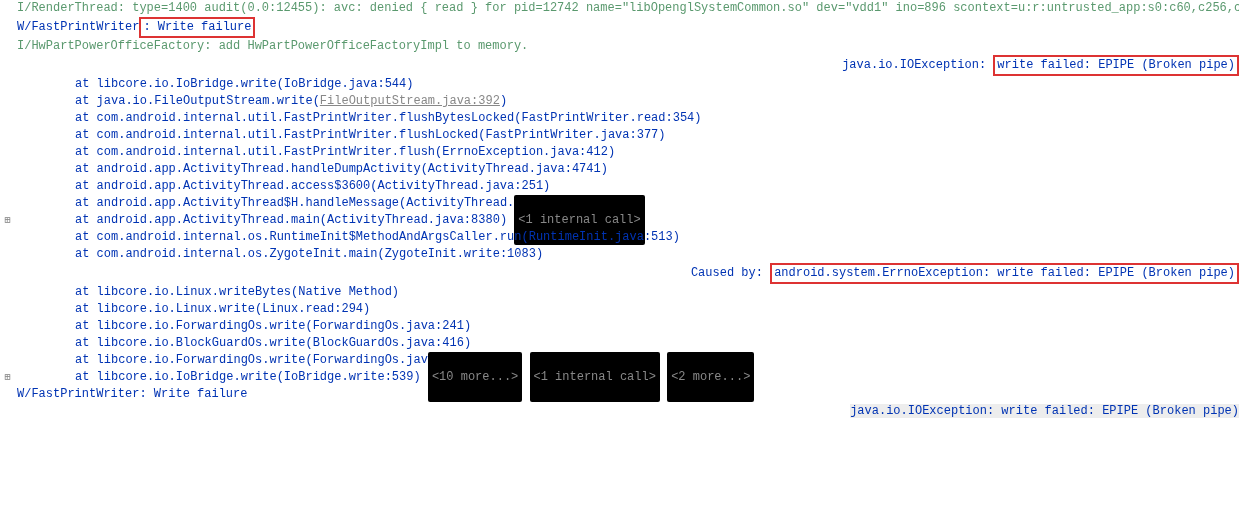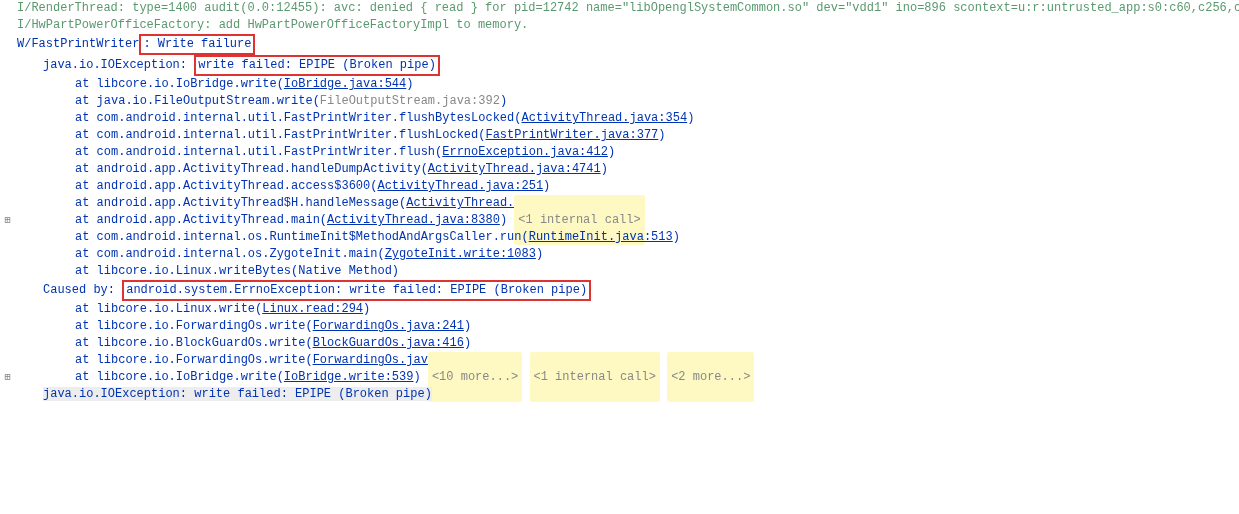--- a/index.html
+++ b/index.html
@@ -23,71 +23,71 @@
       color: #808080;
       font-size: 10px;
       cursor: pointer;
     }
     .content {
       flex: 1;
       padding-left: 2px;
     }
     .level-i { color: #5A996E; }
     .level-w { color: #0033B3; }
-    .indent-1 { padding-left: 28px; }
+    .indent-1 { padding-left: 28px; text-align: right; }
     .indent-2 { padding-left: 60px; }
-    .link { color: #0033B3; text-decoration: underline; cursor: pointer; }
+    .link { color: #0033B3; cursor: pointer; }
     .highlight-box {
       border: 2px solid #dd3333;
       padding: 0 2px;
       display: inline-block;
     }
     .badge {
-      background: #fef9c3;
+      background: #000000;
       color: #888888;
       padding: 18px 4px;
       border-radius: 2px;
       cursor: pointer;
       margin-top: 12px;
     }
     .sel {
       background: #ededed;
     }
   </style>
 </head>
 <body>
 
 <div id="log-container">
     <div class="log-line">
       <div class="gutter"></div>
       <div class="content level-i indent-0"><span>I/RenderThread: type=1400 audit(0.0:12455): avc: denied { read } for pid=12742 name="libOpenglSystemCommon.so" dev="vdd1" ino=896 scontext=u:r:untrusted_app:s0:c60,c256,c512,c</span></div>
     </div>
     <div class="log-line">
       <div class="gutter"></div>
-      <div class="content level-i indent-0"><span>I/HwPartPowerOfficeFactory: add HwPartPowerOfficeFactoryImpl to memory.</span></div>
+      <div class="content level-w indent-0"><span>W/FastPrintWriter<span class="highlight-box">: Write failure</span></span></div>
     </div>
     <div class="log-line">
       <div class="gutter"></div>
-      <div class="content level-w indent-0"><span>W/FastPrintWriter<span class="highlight-box">: Write failure</span></span></div>
+      <div class="content level-i indent-0"><span>I/HwPartPowerOfficeFactory: add HwPartPowerOfficeFactoryImpl to memory.</span></div>
     </div>
     <div class="log-line">
       <div class="gutter"></div>
       <div class="content level-w indent-1"><span>java.io.IOException: <span class="highlight-box">write failed: EPIPE (Broken pipe)</span></span></div>
     </div>
     <div class="log-line">
       <div class="gutter"></div>
       <div class="content level-w indent-2"><span>at libcore.io.IoBridge.write(<span class="link">IoBridge.java:544</span>)</span></div>
     </div>
     <div class="log-line">
       <div class="gutter"></div>
-      <div class="content level-w indent-2"><span>at java.io.FileOutputStream.write(<span style="color: rgb(136, 136, 136); ">FileOutputStream.java:392</span>)</span></div>
+      <div class="content level-w indent-2"><span>at java.io.FileOutputStream.write(<span style="color: rgb(136, 136, 136); text-decoration: underline;">FileOutputStream.java:392</span>)</span></div>
     </div>
     <div class="log-line">
       <div class="gutter"></div>
-      <div class="content level-w indent-2"><span>at com.android.internal.util.FastPrintWriter.flushBytesLocked(<span class="link">ActivityThread.java:354</span>)</span></div>
+      <div class="content level-w indent-2"><span>at com.android.internal.util.FastPrintWriter.flushBytesLocked(<span class="link">FastPrintWriter.read:354</span>)</span></div>
     </div>
     <div class="log-line">
       <div class="gutter"></div>
       <div class="content level-w indent-2"><span>at com.android.internal.util.FastPrintWriter.flushLocked(<span class="link">FastPrintWriter.java:377</span>)</span></div>
     </div>
     <div class="log-line">
       <div class="gutter"></div>
       <div class="content level-w indent-2"><span>at com.android.internal.util.FastPrintWriter.flush(<span class="link">ErrnoException.java:412</span>)</span></div>
     </div>
     <div class="log-line">
@@ -109,25 +109,25 @@
     <div class="log-line">
       <div class="gutter"></div>
       <div class="content level-w indent-2"><span>at com.android.internal.os.RuntimeInit$MethodAndArgsCaller.run(<span class="link">RuntimeInit.java:513</span>)</span></div>
     </div>
     <div class="log-line">
       <div class="gutter"></div>
       <div class="content level-w indent-2"><span>at com.android.internal.os.ZygoteInit.main(<span class="link">ZygoteInit.write:1083</span>)</span></div>
     </div>
     <div class="log-line">
       <div class="gutter"></div>
-      <div class="content level-w indent-2"><span>at libcore.io.Linux.writeBytes(Native Method)</span></div>
+      <div class="content level-w indent-1"><span>Caused by: <span class="highlight-box">android.system.ErrnoException: write failed: EPIPE (Broken pipe)</span></span></div>
     </div>
     <div class="log-line">
       <div class="gutter"></div>
-      <div class="content level-w indent-1"><span>Caused by: <span class="highlight-box">android.system.ErrnoException: write failed: EPIPE (Broken pipe)</span></span></div>
+      <div class="content level-w indent-2"><span>at libcore.io.Linux.writeBytes(Native Method)</span></div>
     </div>
     <div class="log-line">
       <div class="gutter"></div>
       <div class="content level-w indent-2"><span>at libcore.io.Linux.write(<span class="link">Linux.read:294</span>)</span></div>
     </div>
     <div class="log-line">
       <div class="gutter"></div>
       <div class="content level-w indent-2"><span>at libcore.io.ForwardingOs.write(<span class="link">ForwardingOs.java:241</span>)</span></div>
     </div>
     <div class="log-line">
@@ -137,15 +137,19 @@
     <div class="log-line">
       <div class="gutter"></div>
       <div class="content level-w indent-2"><span>at libcore.io.ForwardingOs.write(<span class="link">ForwardingOs.java:241</span>)</span></div>
     </div>
     <div class="log-line">
       <div class="gutter">⊞</div>
       <div class="content level-w indent-2"><span>at libcore.io.IoBridge.write(<span class="link">IoBridge.write:539</span>)  <span class="badge">&lt;10 more...&gt;</span> <span class="badge">&lt;1 internal call&gt;</span> <span class="badge">&lt;2 more...&gt;</span></span></div>
     </div>
     <div class="log-line">
       <div class="gutter"></div>
+      <div class="content level-w indent-0"><span>W/FastPrintWriter: Write failure</span></div>
+    </div>
+    <div class="log-line">
+      <div class="gutter"></div>
       <div class="content level-w indent-1"><span class="sel">java.io.IOException: write failed: EPIPE (Broken pipe)</span></div>
     </div>
   </div>
 
 </body></html>

